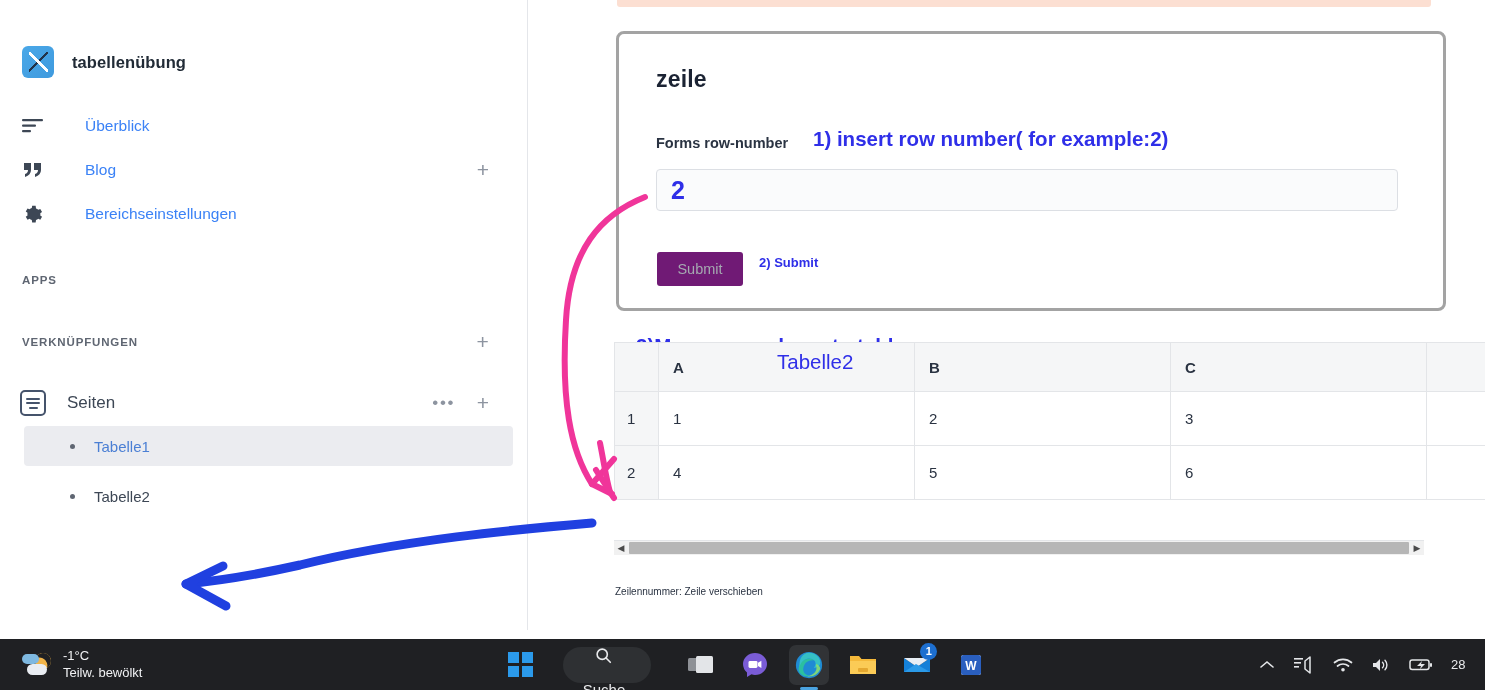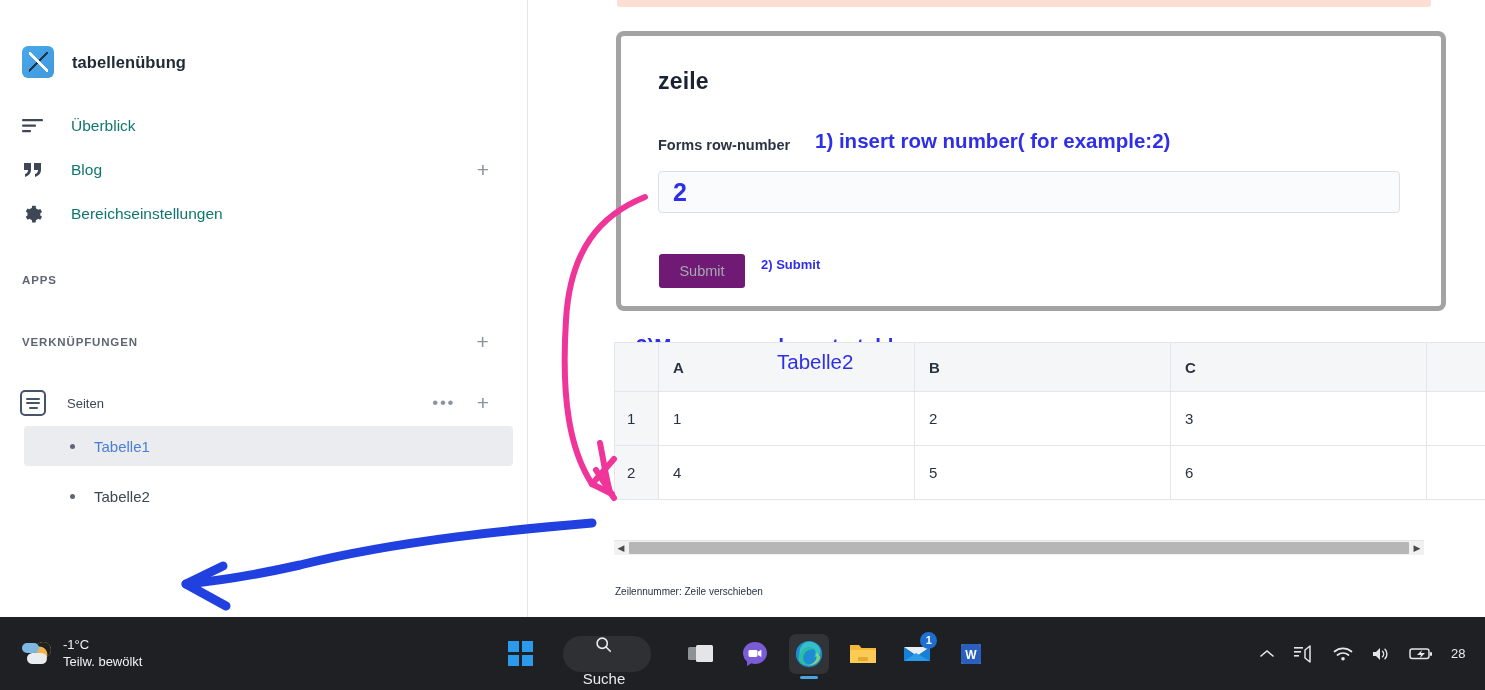--- a/index.html
+++ b/index.html
@@ -42,21 +42,21 @@
     position: relative;
     display: flex; align-items: center;
     height: 44px; padding-left: 22px;
     cursor: pointer;
   }
   .nav-icon {
     width: 30px; flex: 0 0 30px;
     display: flex; align-items: center; justify-content: flex-start;
     color: #3d4755;
   }
-  .nav-label { font-size: 15.5px; color: #0f766e; margin-left: 19px; }
+  .nav-label { font-size: 15.5px; color: #3b82f6; margin-left: 33px; }
   .plus-btn {
     position: absolute; right: 34px; top: 50%; transform: translateY(-50%);
     width: 20px; height: 20px; color: #8d94a0;
     font-size: 21px; line-height: 19px; text-align: center;
     cursor: pointer; font-weight: 300;
   }
   .section-title {
     font-size: 11.5px; font-weight: 700; color: #5f6672;
     letter-spacing: .85px; padding-left: 22px;
     margin-top: 34px; margin-bottom: 6px;
@@ -83,21 +83,21 @@
   .pages-row { position: relative; display: flex; align-items: center; height: 46px; padding-left: 20px; cursor: pointer; }
   .pages-icon {
     width: 26px; height: 26px; border: 2px solid #45536b; border-radius: 5px;
     display:flex; flex-direction: column; justify-content:center; align-items:center; gap:2.5px;
     flex: 0 0 auto;
   }
   .pages-icon i { display:block; height: 2px; background:#45536b; border-radius:1px; }
   .pages-icon i:nth-child(1){ width: 14px; }
   .pages-icon i:nth-child(2){ width: 14px; }
   .pages-icon i:nth-child(3){ width: 9px; }
-  .pages-label { font-size: 13px; color: #3d4755; margin-left: 21px; }
+  .pages-label { font-size: 17px; color: #3d4755; margin-left: 21px; }
   .dots-btn {
     position:absolute; right: 72px; top: 50%; transform: translateY(-50%);
     color:#8d94a0; font-size: 17px; letter-spacing: 1.6px; cursor:pointer;
   }
 
   .page-link {
     display: flex; align-items: center;
     height: 40px; padding-left: 46px; cursor: pointer;
     margin: 0 14px 0 24px; border-radius: 4px;
   }
@@ -112,21 +112,21 @@
     position: absolute; left: 529px; top: 0;
     width: 956px; height: 630px;
     background: #ffffff; overflow: hidden;
   }
   .top-banner {
     position: absolute; left: 88px; top: 0; width: 814px; height: 7px;
     background: #fcdfd2; border-radius: 0 0 3px 3px;
   }
   .card {
     position: absolute; left: 87px; top: 31px; width: 830px; height: 280px;
-    border: 5px solid #a3a3a3; border-radius: 8px; background: #fff;
+    border: 3px solid #a3a3a3; border-radius: 8px; background: #fff;
   }
   .card-title {
     position: absolute; left: 37px; top: 32px;
     font-size: 23px; font-weight: 700; color: #1b2333; letter-spacing: .2px;
   }
   .field-label {
     position: absolute; left: 37px; top: 101px;
     font-size: 14.5px; font-weight: 700; color: #2a3342;
   }
   .anno { color: #2f2fe8; font-weight: 700; }
@@ -189,21 +189,21 @@
   }
 
   
   .draw-layer {
     position: absolute; left: 0; top: 0; width: 1485px; height: 630px;
     pointer-events: none;
   }
 
   
   .taskbar {
-    position: absolute; left: 0; bottom: 0; width: 1485px; height: 73px;
+    position: absolute; left: 0; bottom: 0; width: 1485px; height: 51px;
     background: #1f2023;
     display: flex; align-items: center;
   }
   .tb-weather { display: flex; align-items: center; gap: 11px; padding-left: 22px; width: 240px; cursor: pointer; }
   .wicon { width: 30px; height: 26px; position: relative; flex: 0 0 auto; }
   .wicon .moon {
     position: absolute; right: 1px; top: 1px; width: 16px; height: 16px;
     background: #f0b44a; border-radius: 50%;
     box-shadow: inset -5px 3px 0 0 #1f2023;
     transform: rotate(-20deg);

